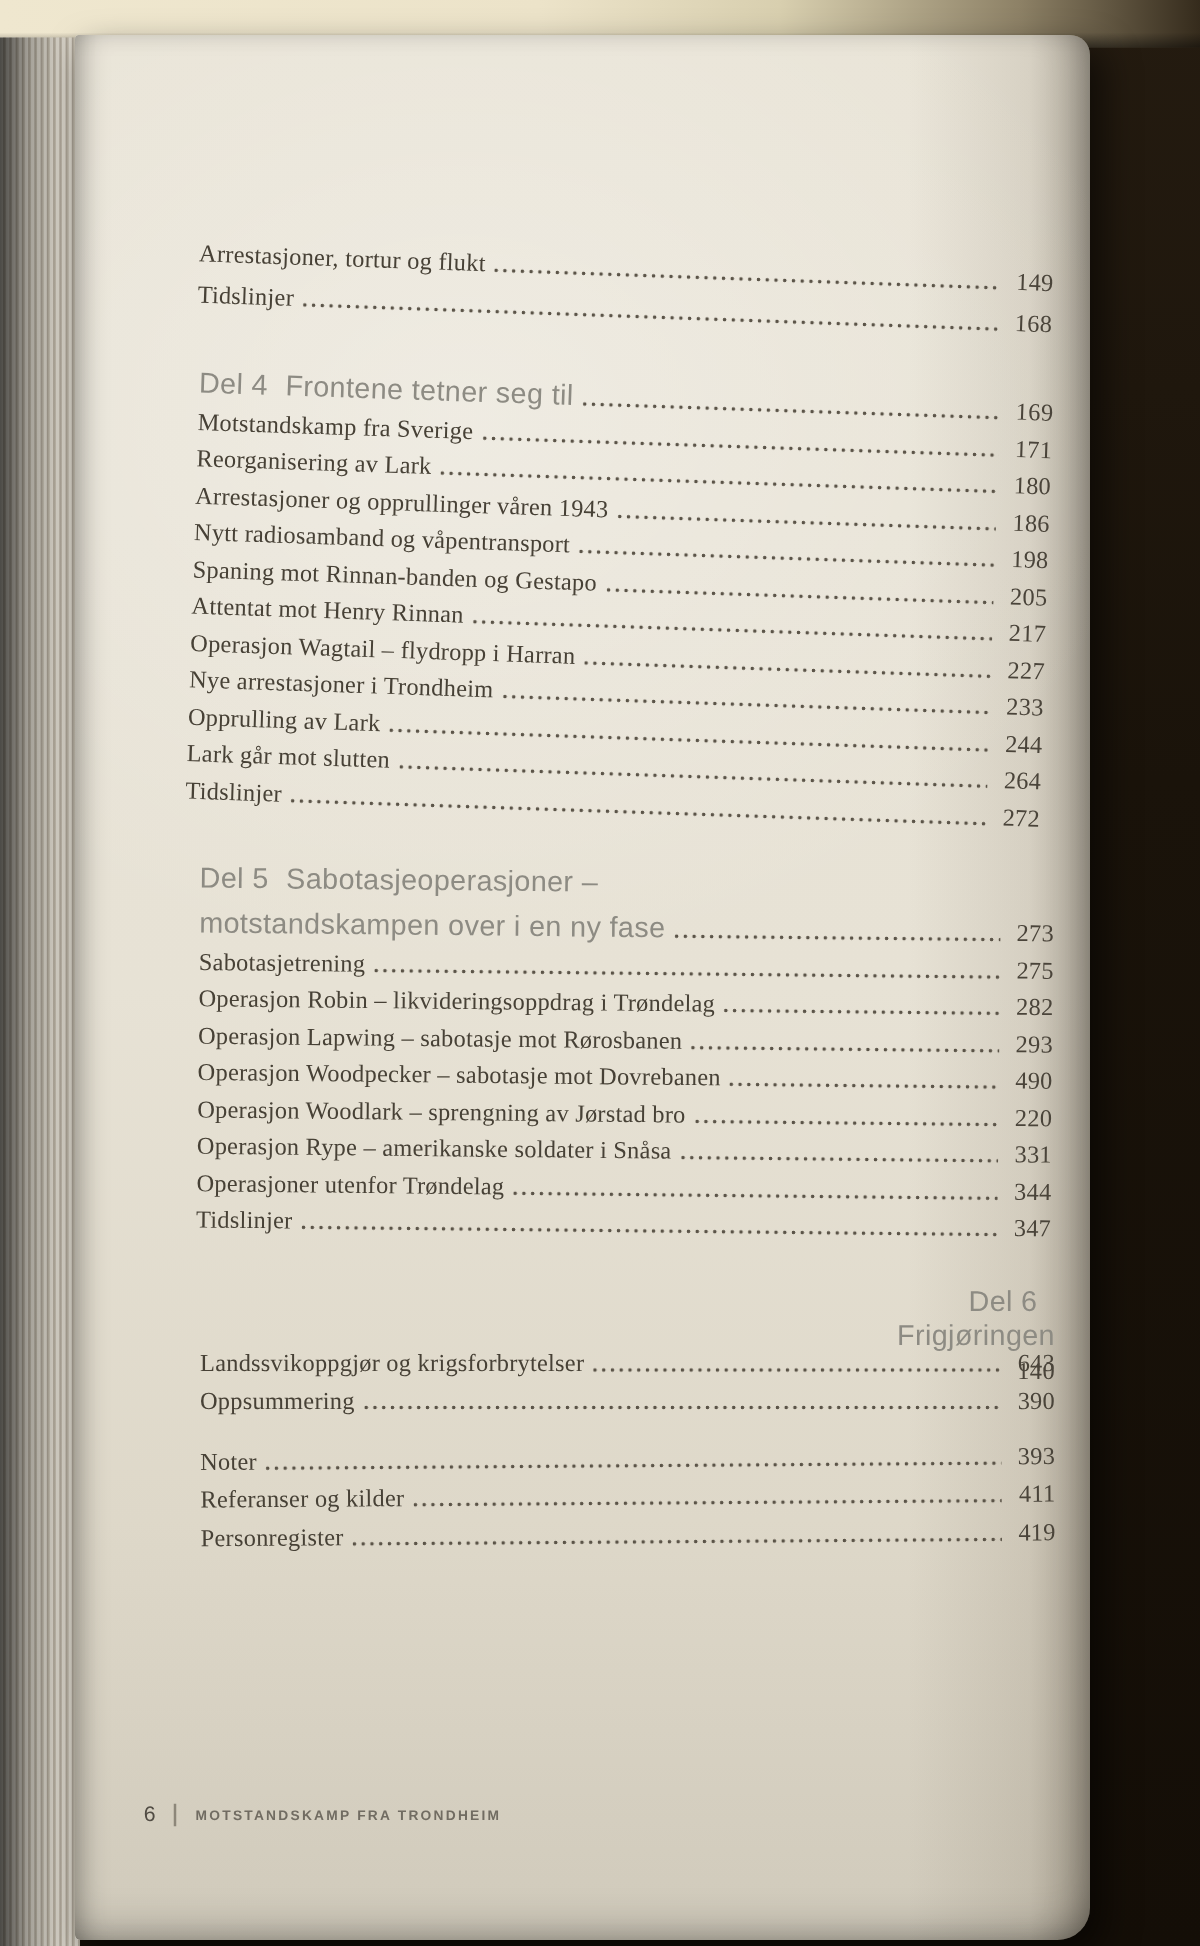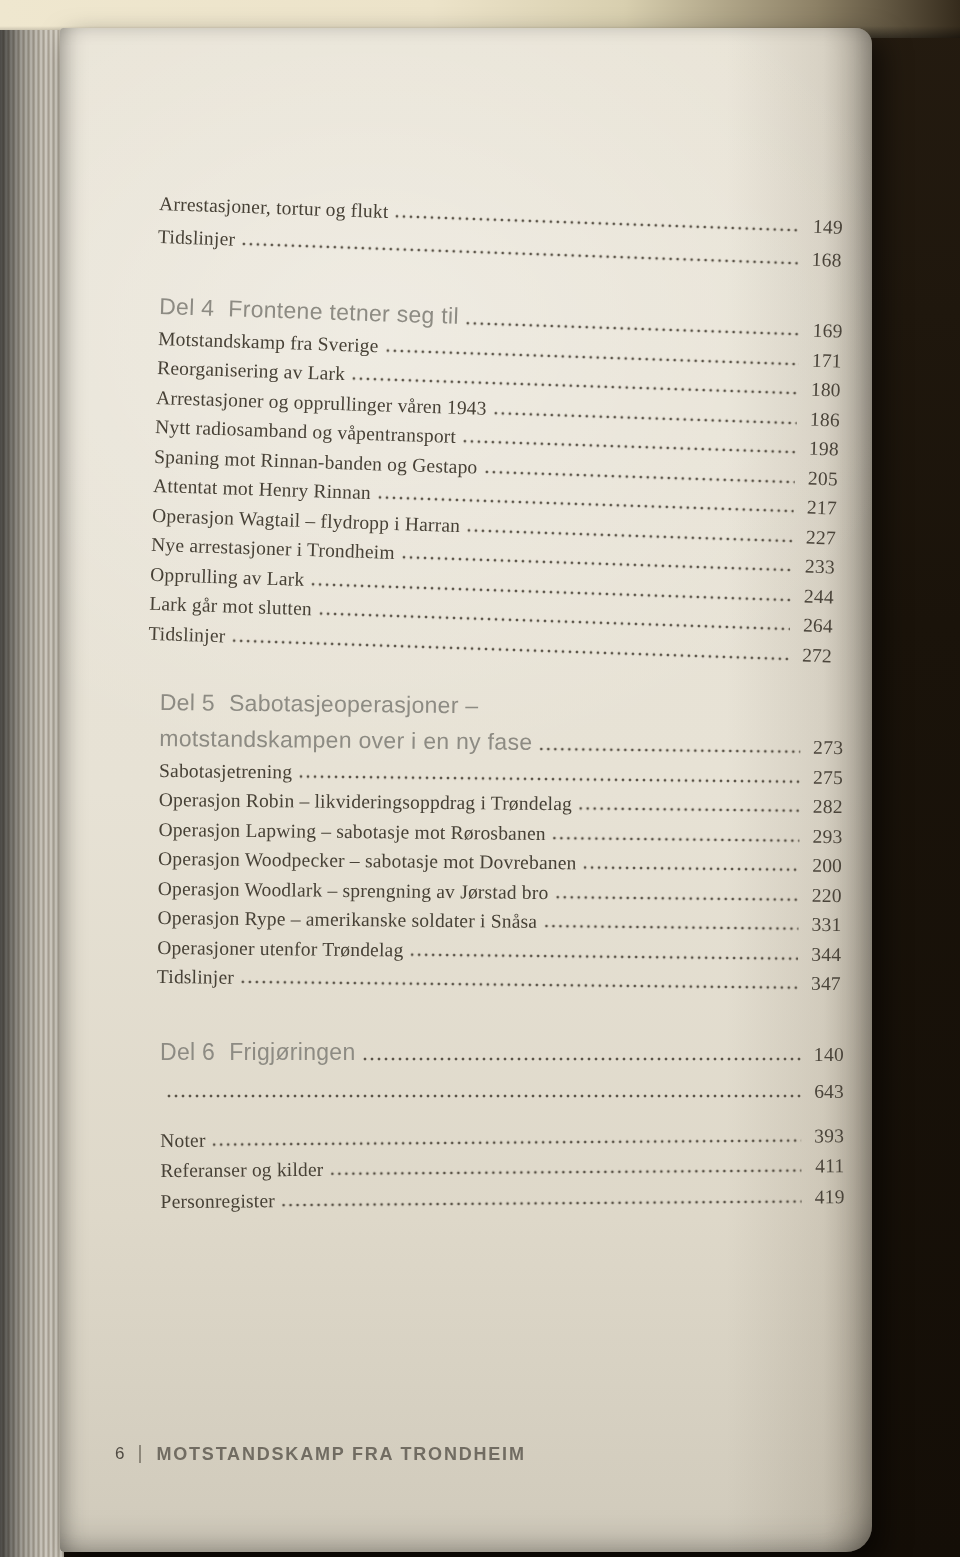--- a/index.html
+++ b/index.html
@@ -45,21 +45,21 @@
   }
 
   .content { position:absolute; inset:0; padding: 0 28px 0 100px; }
 
   .sec { transform-origin: 0 0; }
   .sec0 { margin-top:154px; transform: rotate(2deg); }
   .sec0 .toc-row { height:33px; }
   .sec1 { margin-top:34px; transform: rotate(1.9deg); }
   .sec2 { margin-top:36px; transform: rotate(0.6deg); }
   .sec3 { margin-top:40px; }
-  .sec3 .heading-row { margin-bottom:8px; }
+  .sec3 .heading-row { margin-bottom:8px;flex-direction:column; }
   .sec4 { margin-top:18px; transform: rotate(-0.4deg); }
   .sec4 .toc-row { height:30.5px; }
 
   .toc-row {
     display:flex; align-items:flex-end;
     height:29.5px;
     font-size:19.5px; color:#474136; letter-spacing:0.2px;
     white-space:nowrap;
   }
   .heading-row {
@@ -82,21 +82,21 @@
   .pg { min-width:36px; text-align:right; font-size:19.5px; color:#4a443a; font-family:"Liberation Serif", serif; }
 
   .footer {
     position:absolute; left:0; top:1414px; width:100%;
     padding-left:55px;
     display:flex; align-items:center;
     font-family:"Liberation Sans", sans-serif;
   }
   .footer .num { font-size:17px; color:#514c44; margin-right:15px; }
   .footer .divider { width:2px; height:18px; background:#8d877a; margin-right:15px; }
-  .footer .btitle { font-size:18px; font-weight:bold; letter-spacing:1.8px; color:#716c62; padding-top:2px; }
+  .footer .btitle { font-size:11px; font-weight:bold; letter-spacing:1.8px; color:#716c62; padding-top:2px; }
 </style>
 </head>
 <body>
 
 <div class="wall"></div>
 <div class="page-stack"></div>
 
 <div class="page">
   <div class="content">
 
@@ -198,21 +198,21 @@
         <span class="pg">282</span>
       </div>
       <div class="toc-row">
         <span>Operasjon Lapwing – sabotasje mot Rørosbanen</span>
         <span class="leader"></span>
         <span class="pg">293</span>
       </div>
       <div class="toc-row">
         <span>Operasjon Woodpecker – sabotasje mot Dovrebanen</span>
         <span class="leader"></span>
-        <span class="pg">200</span>
+        <span class="pg">490</span>
       </div>
       <div class="toc-row">
         <span>Operasjon Woodlark – sprengning av Jørstad bro</span>
         <span class="leader"></span>
         <span class="pg">220</span>
       </div>
       <div class="toc-row">
         <span>Operasjon Rype – amerikanske soldater i Snåsa</span>
         <span class="leader"></span>
         <span class="pg">331</span>
@@ -230,22 +230,28 @@
     </div>
 
     <div class="sec sec3">
       <div class="heading-row">
         <span class="hlabel">Del 6</span>
         <span class="htitle">Frigjøringen</span>
         <span class="leader"></span>
         <span class="pg">140</span>
       </div>
       <div class="toc-row">
+        <span>Landssvikoppgjør og krigsforbrytelser</span>
         <span class="leader"></span>
         <span class="pg">643</span>
+      </div>
+      <div class="toc-row">
+        <span>Oppsummering</span>
+        <span class="leader"></span>
+        <span class="pg">390</span>
       </div>
     </div>
 
     <div class="sec sec4">
       <div class="toc-row">
         <span>Noter</span>
         <span class="leader"></span>
         <span class="pg">393</span>
       </div>
       <div class="toc-row">

